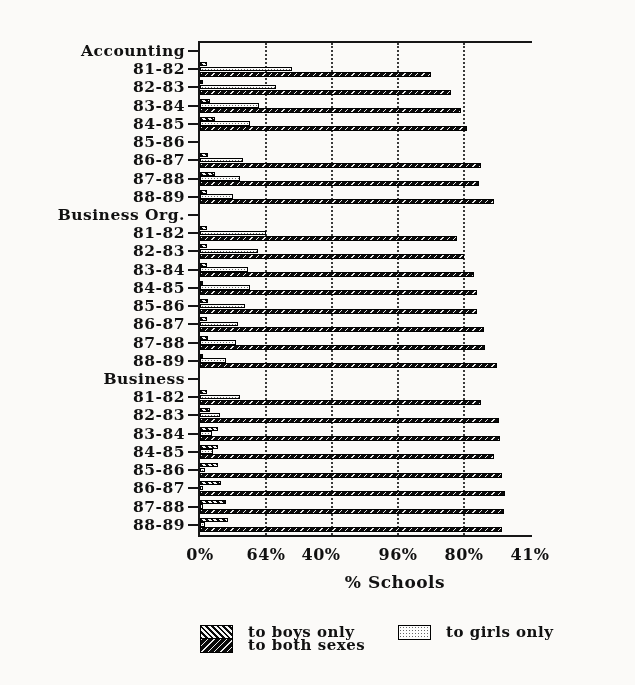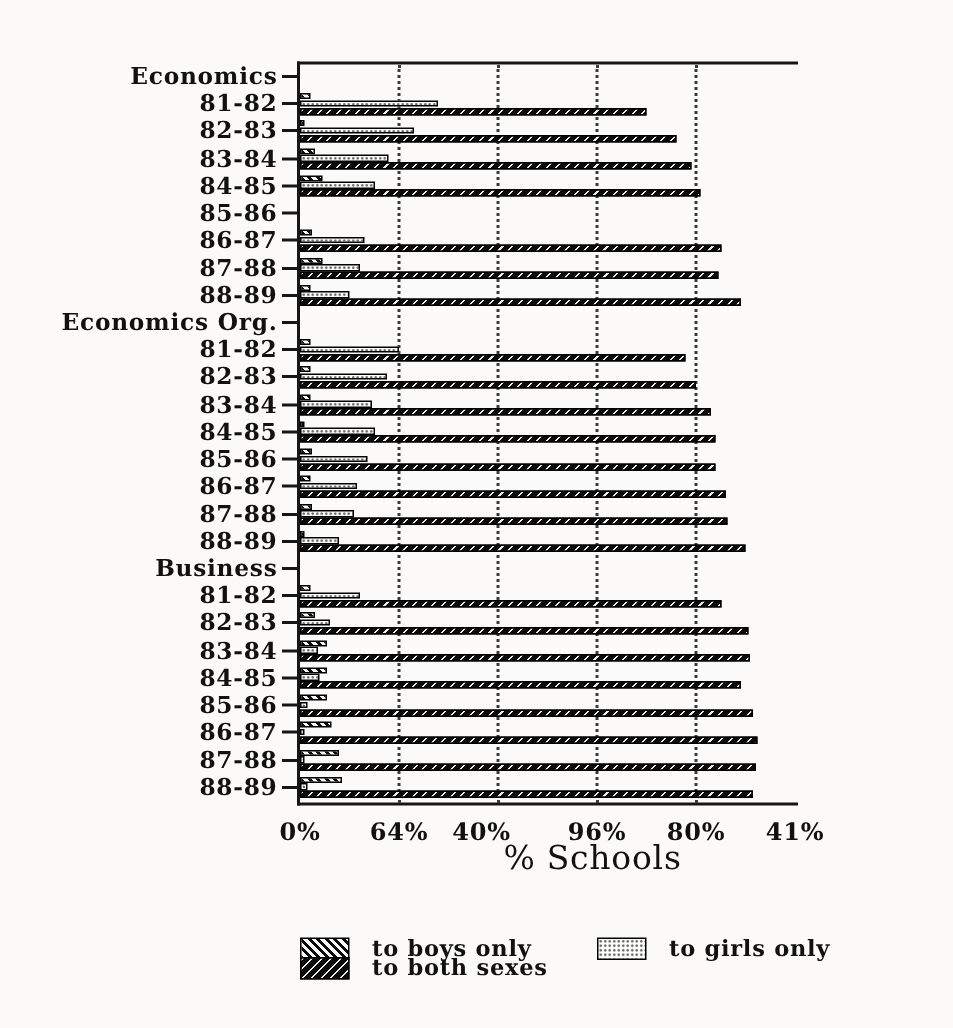--- a/index.html
+++ b/index.html
@@ -51,23 +51,23 @@
     position:absolute;right:450px;height:19px;line-height:19px;
     font-size:15.5px;font-weight:bold;letter-spacing:0.5px;
     white-space:nowrap;text-align:right;
   }
   .x-tick-label{
     position:absolute;top:545px;
     transform:translateX(-50%);
     font-size:16px;font-weight:bold;letter-spacing:0.5px;
   }
   .xlabel{
-    position:absolute;left:395px;top:560px;
+    position:absolute;left:395px;top:572px;
     transform:translateX(-50%);
-    font-size:22px;font-weight:normal;letter-spacing:0.5px;
+    font-size:17px;font-weight:bold;letter-spacing:0.5px;
   }
   .legend-item{
     position:absolute;display:flex;align-items:center;
   }
   .swatch{
     display:inline-block;width:33px;height:15px;
     border:1px solid #000;box-sizing:border-box;
   }
   .legend-text{
     margin-left:15px;font-size:15px;font-weight:bold;letter-spacing:0.5px;
@@ -151,39 +151,39 @@
       <div class="bar bar-boys" style="top: 456.556px; height: 4px; width: 26.4px;"></div>
       <div class="bar bar-girls" style="top: 461.056px; height: 4.5px; width: 3.3px;"></div>
       <div class="bar bar-both" style="top: 466.056px; height: 5px; width: 303.6px;"></div>
       <div class="bar bar-boys" style="top: 474.778px; height: 4px; width: 28.05px;"></div>
       <div class="bar bar-girls" style="top: 479.278px; height: 4.5px; width: 4.95px;"></div>
       <div class="bar bar-both" style="top: 484.278px; height: 5px; width: 301.95px;"></div>
     </div>
 
   <div id="labels-layer">
       <div class="row-tick" style="left: 188px; top: 50px;"></div>
-      <div class="row-label" style="top: 41px;">Economics</div>
+      <div class="row-label" style="top: 41px;">Accounting</div>
       <div class="row-tick" style="left: 188px; top: 68.2222px;"></div>
       <div class="row-label" style="top: 59.2222px;">81-82</div>
       <div class="row-tick" style="left: 188px; top: 86.4444px;"></div>
       <div class="row-label" style="top: 77.4444px;">82-83</div>
       <div class="row-tick" style="left: 188px; top: 104.667px;"></div>
       <div class="row-label" style="top: 95.6667px;">83-84</div>
       <div class="row-tick" style="left: 188px; top: 122.889px;"></div>
       <div class="row-label" style="top: 113.889px;">84-85</div>
       <div class="row-tick" style="left: 188px; top: 141.111px;"></div>
       <div class="row-label" style="top: 132.111px;">85-86</div>
       <div class="row-tick" style="left: 188px; top: 159.333px;"></div>
       <div class="row-label" style="top: 150.333px;">86-87</div>
       <div class="row-tick" style="left: 188px; top: 177.556px;"></div>
       <div class="row-label" style="top: 168.556px;">87-88</div>
       <div class="row-tick" style="left: 188px; top: 195.778px;"></div>
       <div class="row-label" style="top: 186.778px;">88-89</div>
       <div class="row-tick" style="left: 188px; top: 214px;"></div>
-      <div class="row-label" style="top: 205px;">Economics Org.</div>
+      <div class="row-label" style="top: 205px;">Business Org.</div>
       <div class="row-tick" style="left: 188px; top: 232.222px;"></div>
       <div class="row-label" style="top: 223.222px;">81-82</div>
       <div class="row-tick" style="left: 188px; top: 250.444px;"></div>
       <div class="row-label" style="top: 241.444px;">82-83</div>
       <div class="row-tick" style="left: 188px; top: 268.667px;"></div>
       <div class="row-label" style="top: 259.667px;">83-84</div>
       <div class="row-tick" style="left: 188px; top: 286.889px;"></div>
       <div class="row-label" style="top: 277.889px;">84-85</div>
       <div class="row-tick" style="left: 188px; top: 305.111px;"></div>
       <div class="row-label" style="top: 296.111px;">85-86</div>

